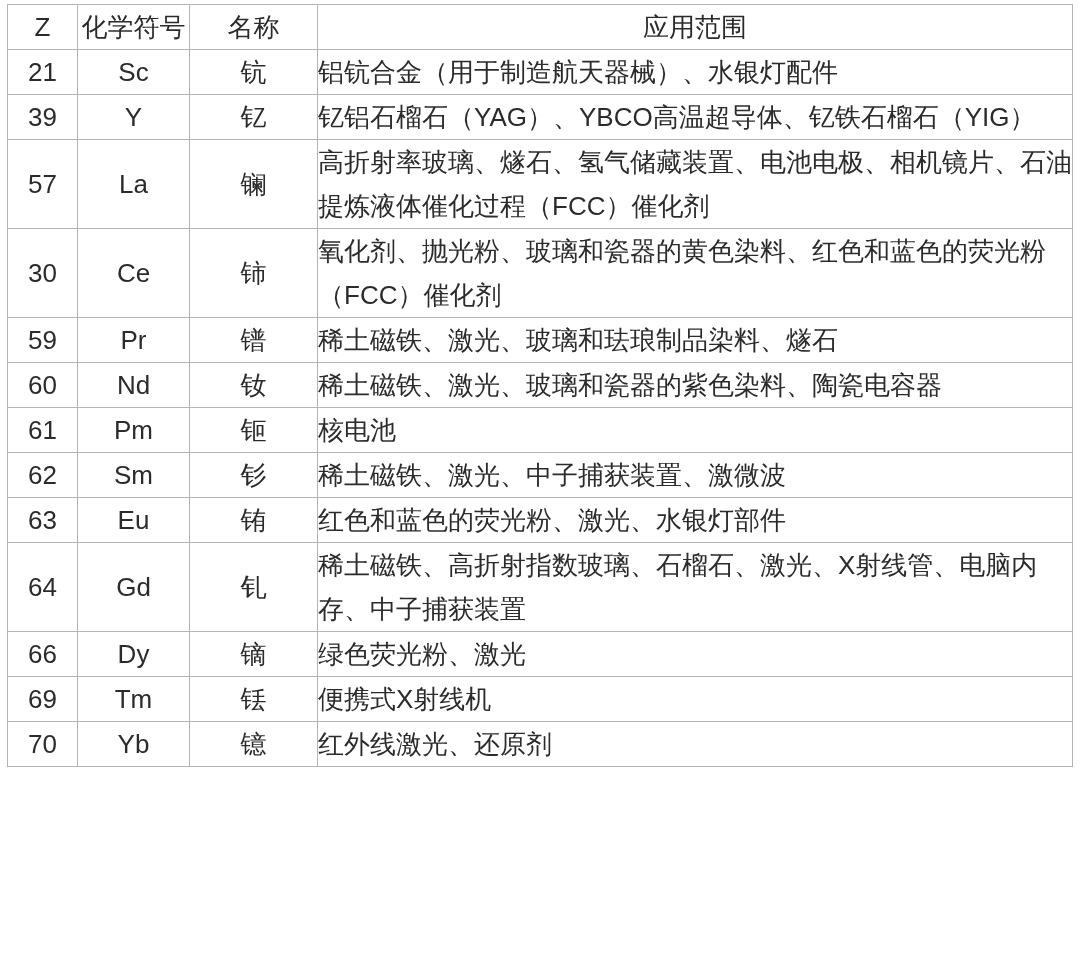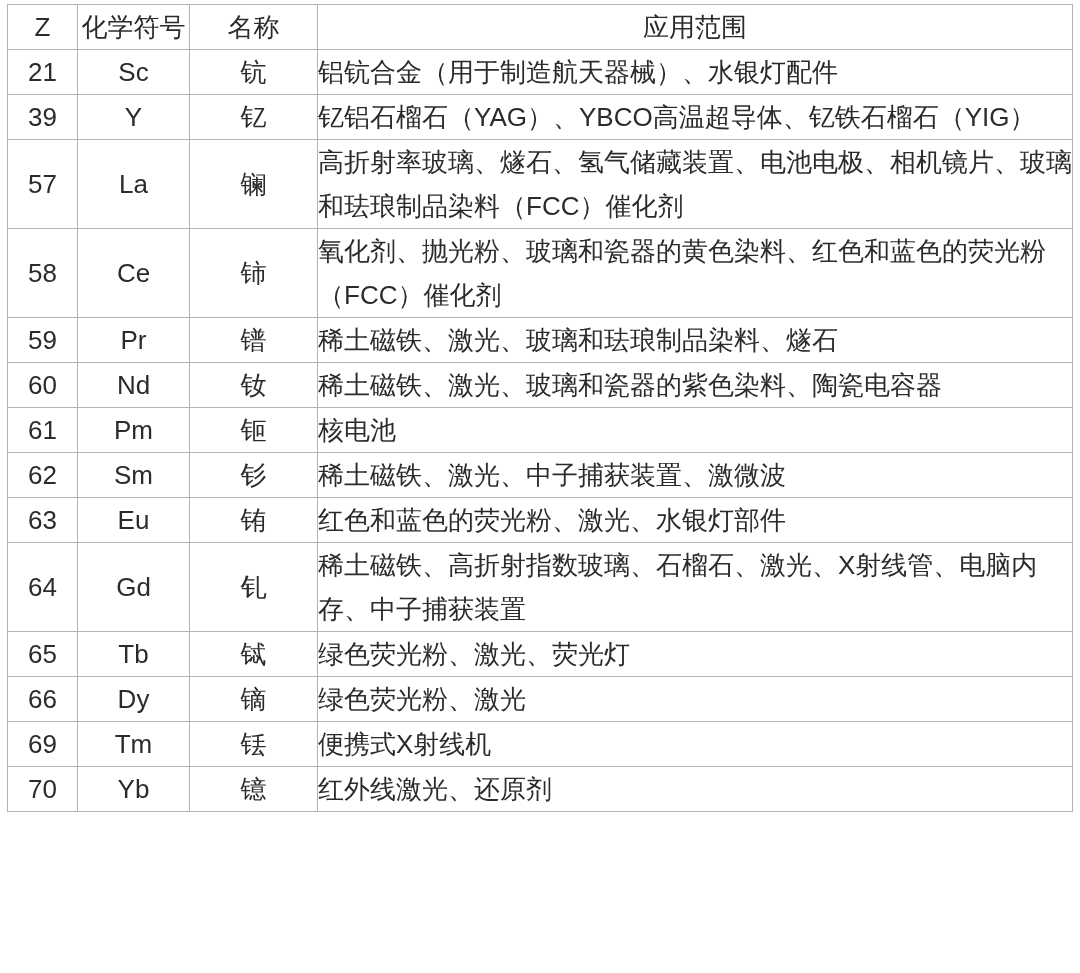--- a/index.html
+++ b/index.html
@@ -92,25 +92,25 @@
     <td class="c-z">39</td>
     <td class="c-sym">Y</td>
     <td class="c-name">钇</td>
     <td class="c-app">钇铝石榴石（YAG）、YBCO高温超导体、钇铁石榴石（YIG）</td>
   </tr>
 
   <tr>
     <td class="c-z">57</td>
     <td class="c-sym">La</td>
     <td class="c-name">镧</td>
-    <td class="c-app">高折射率玻璃、燧石、氢气储藏装置、电池电极、相机镜片、玻璃和珐琅制品染料（FCC）催化剂</td>
+    <td class="c-app">高折射率玻璃、燧石、氢气储藏装置、电池电极、相机镜片、石油提炼液体催化过程（FCC）催化剂</td>
   </tr>
 
   <tr>
-    <td class="c-z">58</td>
+    <td class="c-z">30</td>
     <td class="c-sym">Ce</td>
     <td class="c-name">铈</td>
     <td class="c-app">氧化剂、抛光粉、玻璃和瓷器的黄色染料、红色和蓝色的荧光粉（FCC）催化剂</td>
   </tr>
 
   <tr>
     <td class="c-z">59</td>
     <td class="c-sym">Pr</td>
     <td class="c-name">镨</td>
     <td class="c-app">稀土磁铁、激光、玻璃和珐琅制品染料、燧石</td>
@@ -144,26 +144,20 @@
     <td class="c-app">红色和蓝色的荧光粉、激光、水银灯部件</td>
   </tr>
 
   <tr>
     <td class="c-z">64</td>
     <td class="c-sym">Gd</td>
     <td class="c-name">钆</td>
     <td class="c-app">稀土磁铁、高折射指数玻璃、石榴石、激光、X射线管、电脑内存、中子捕获装置</td>
   </tr>
 
-  <tr>
-    <td class="c-z">65</td>
-    <td class="c-sym">Tb</td>
-    <td class="c-name">铽</td>
-    <td class="c-app">绿色荧光粉、激光、荧光灯</td>
-  </tr>
 
   <tr>
     <td class="c-z">66</td>
     <td class="c-sym">Dy</td>
     <td class="c-name">镝</td>
     <td class="c-app">绿色荧光粉、激光</td>
   </tr>
 
 
 

